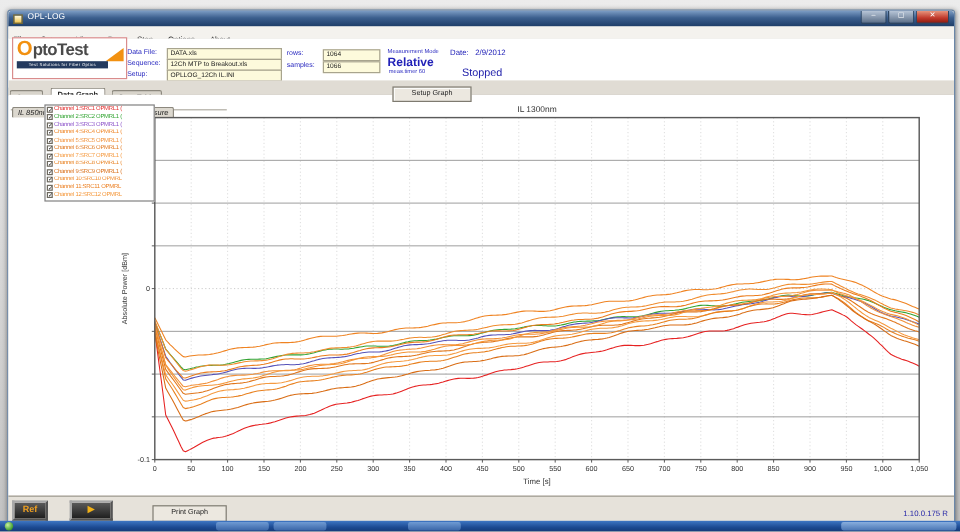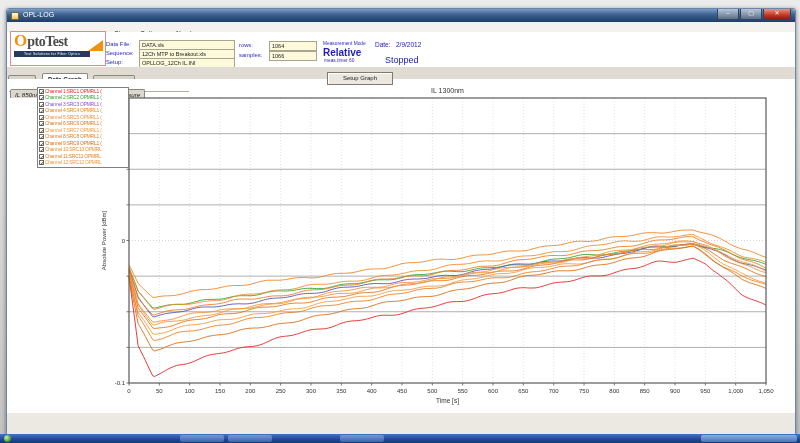--- a/index.html
+++ b/index.html
@@ -97,21 +97,21 @@
       <span class="menuitem">Setup</span>
       <span class="menuitem">View</span>
       <span class="menuitem">Run</span>
       <span class="menuitem">Stop</span>
       <span class="menuitem">Options</span>
       <span class="menuitem">About</span>
     </div>
 
     <div id="header">
       <div id="logo">
-        <span style="position:absolute;left:3px;top:-1px;font-family:Liberation Serif, serif;">
+        <span style="position:absolute;left:3px;top:-1px;">
           <span class="brandO">O</span><span class="brandRest">ptoTest</span>
         </span>
         <span id="logoswoosh"></span>
         <div id="logotag">Test Solutions for Fiber Optics</div>
       </div>
 
       <span class="flabel" style="left:99px;top:9px;">Data File:</span>
       <span class="flabel" style="left:99px;top:18px;">Sequence:</span>
       <span class="flabel" style="left:99px;top:27px;">Setup:</span>
       <div class="ffield" style="left:132px;top:8px;width:92px;">DATA.xls</div>
@@ -294,20 +294,26 @@
           <line x1="119.5" y1="19" x2="122" y2="19" stroke="#555" stroke-width="0.8"></line>
           <text x="118" y="21" font-size="6" fill="#333" font-family="&quot;Liberation Sans&quot;,sans-serif" text-anchor="end">0.1</text>
           <text x="118" y="163.5" font-size="6" fill="#333" font-family="&quot;Liberation Sans&quot;,sans-serif" text-anchor="end">0</text>
           <text x="118" y="306" font-size="6" fill="#333" font-family="&quot;Liberation Sans&quot;,sans-serif" text-anchor="end">-0.1</text>
           <text x="440.5" y="14" font-size="7" fill="#333" font-family="&quot;Liberation Sans&quot;,sans-serif" text-anchor="middle">IL 1300nm</text>
           <text x="440.5" y="324" font-size="6.5" fill="#333" font-family="&quot;Liberation Sans&quot;,sans-serif" text-anchor="middle">Time [s]</text>
           <text x="0" y="0" font-size="6" fill="#333" font-family="&quot;Liberation Sans&quot;,sans-serif" text-anchor="middle" transform="translate(99,161.5) rotate(-90)">Absolute Power [dBm]</text>
         </svg>
     </div>
 
+    <div id="bottomrow">
+      <div id="refbtn">Ref</div>
+      <div id="playbtn"><span>▶</span></div>
+      <div id="printbtn">Print Graph</div>
+      <span id="version">1.10.0.175 R</span>
+    </div>
   </div>
 
   <div id="taskbar">
     <span id="startorb"></span>
     <span class="tbtn" style="left:180px;width:44px;"></span>
     <span class="tbtn" style="left:228px;width:44px;"></span>
     <span class="tbtn" style="left:340px;width:44px;"></span>
     <span id="systray"></span>
   </div>
 </div>

